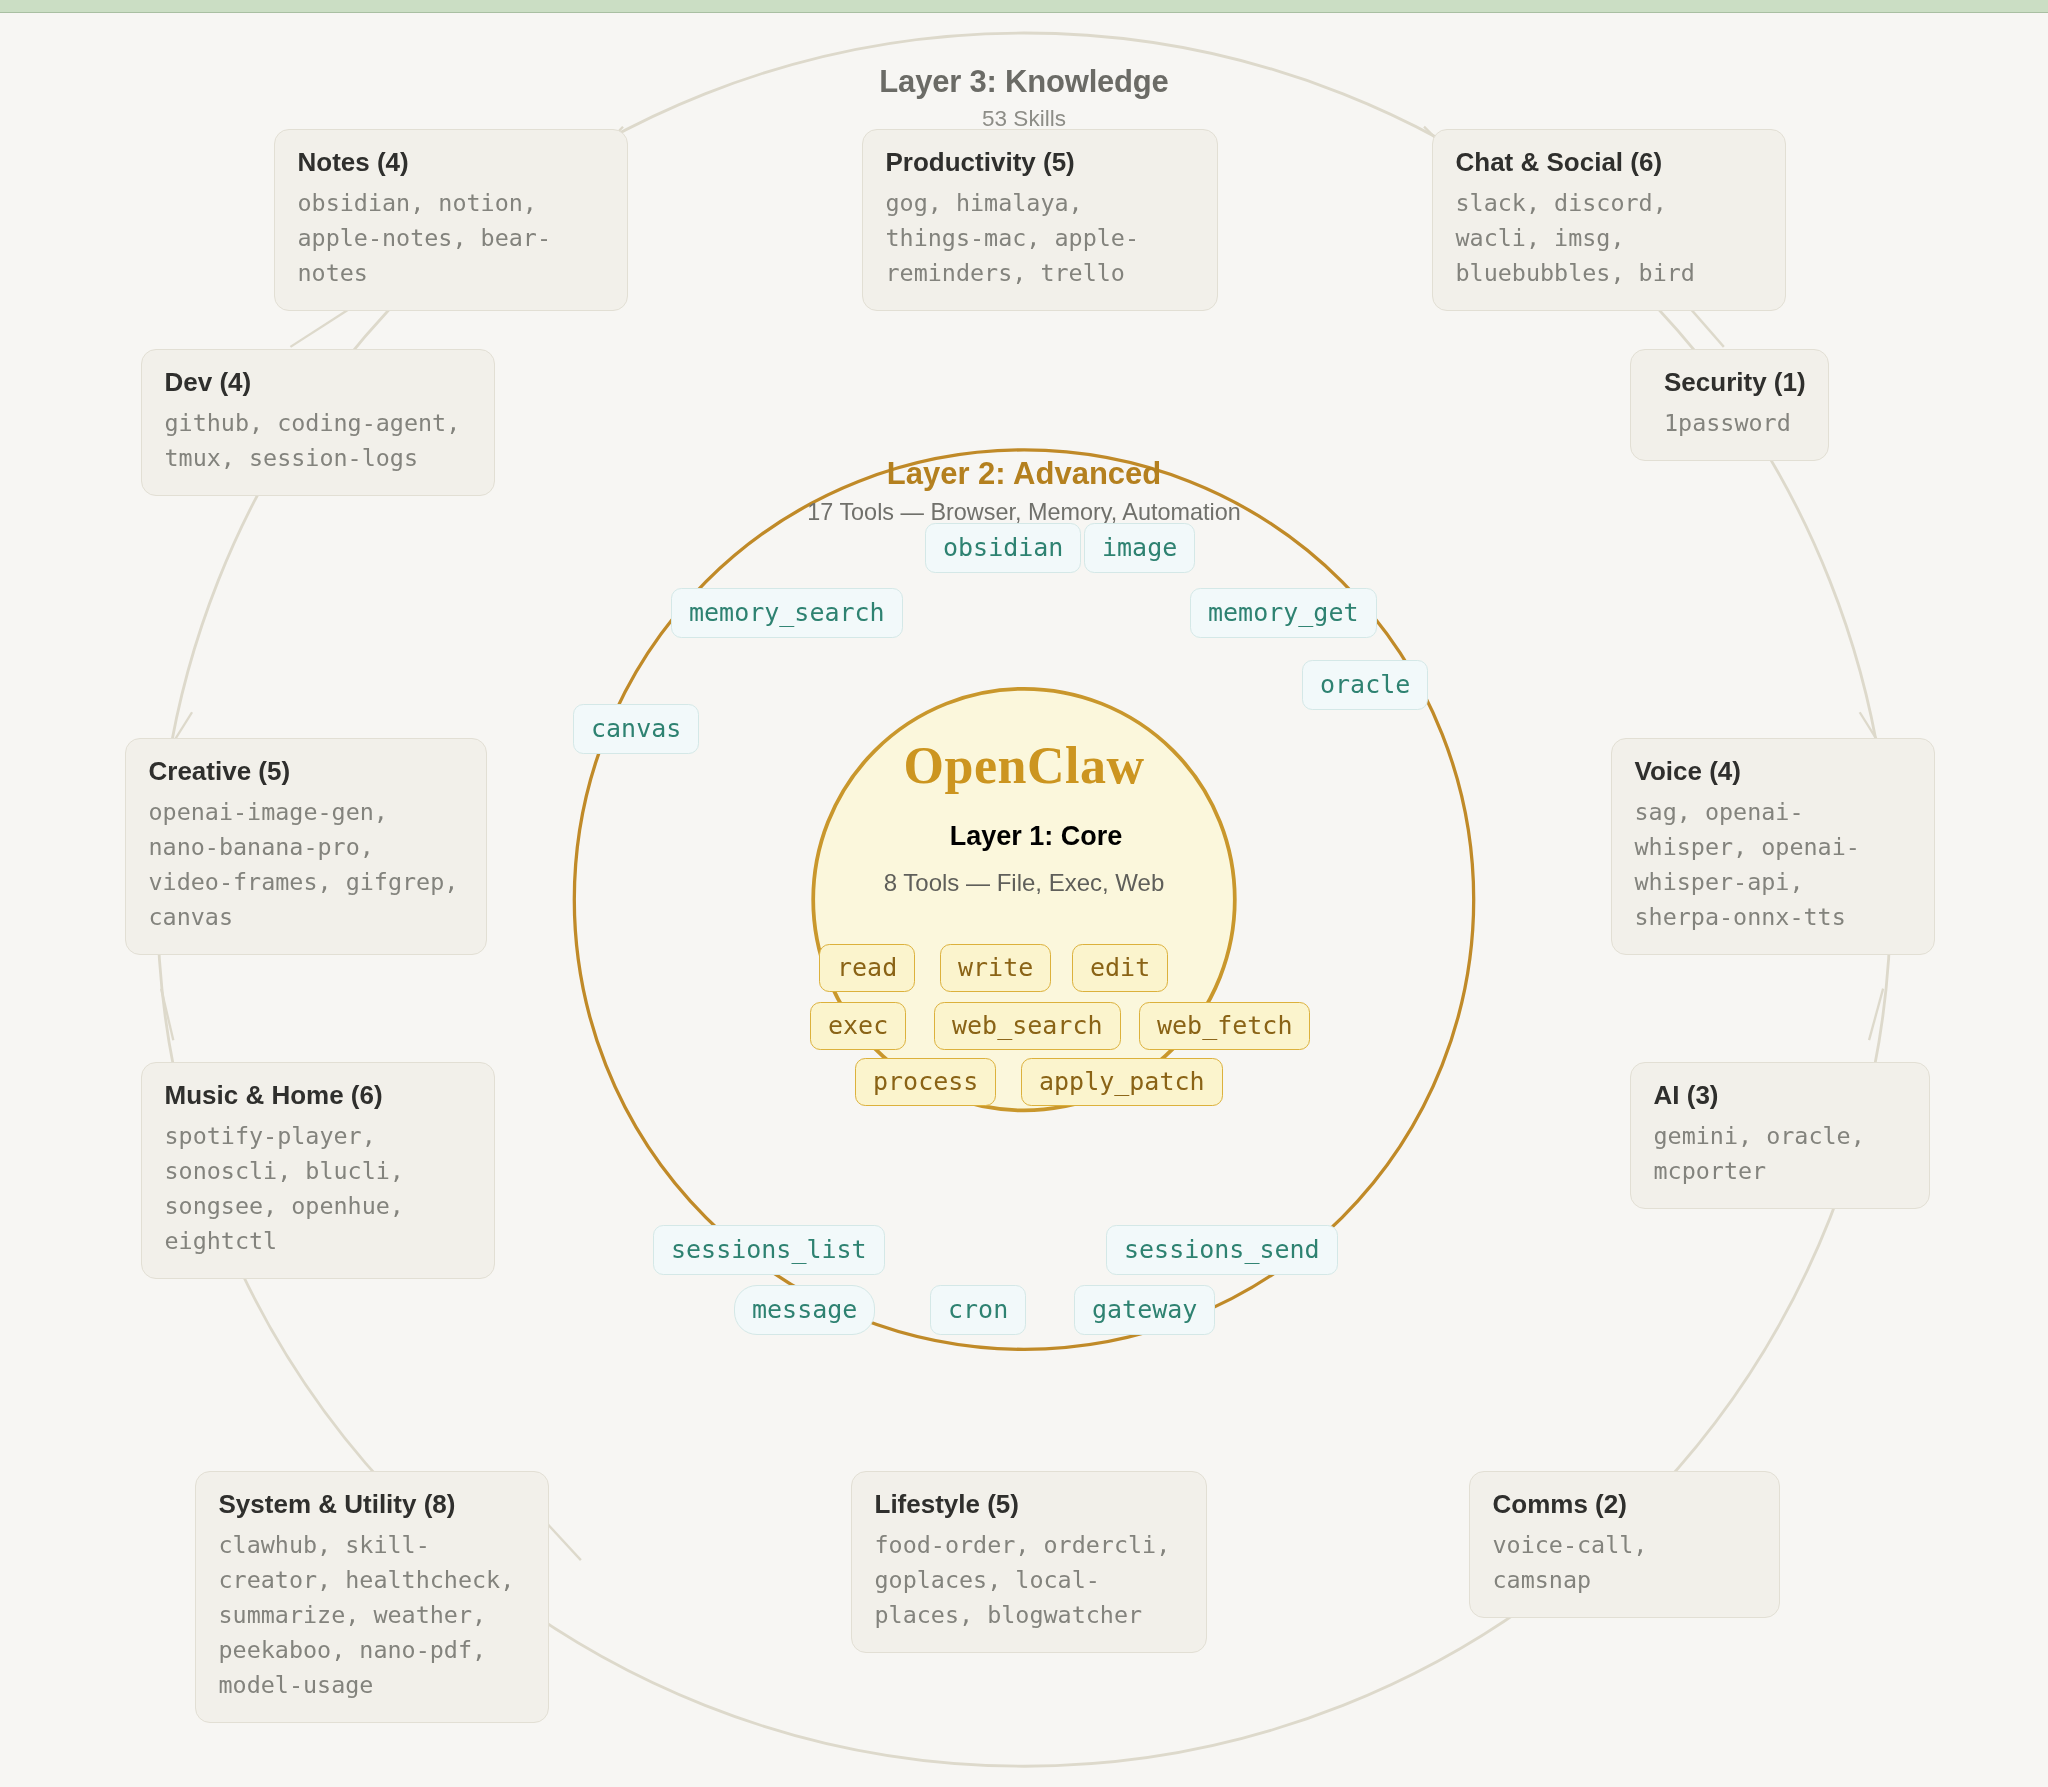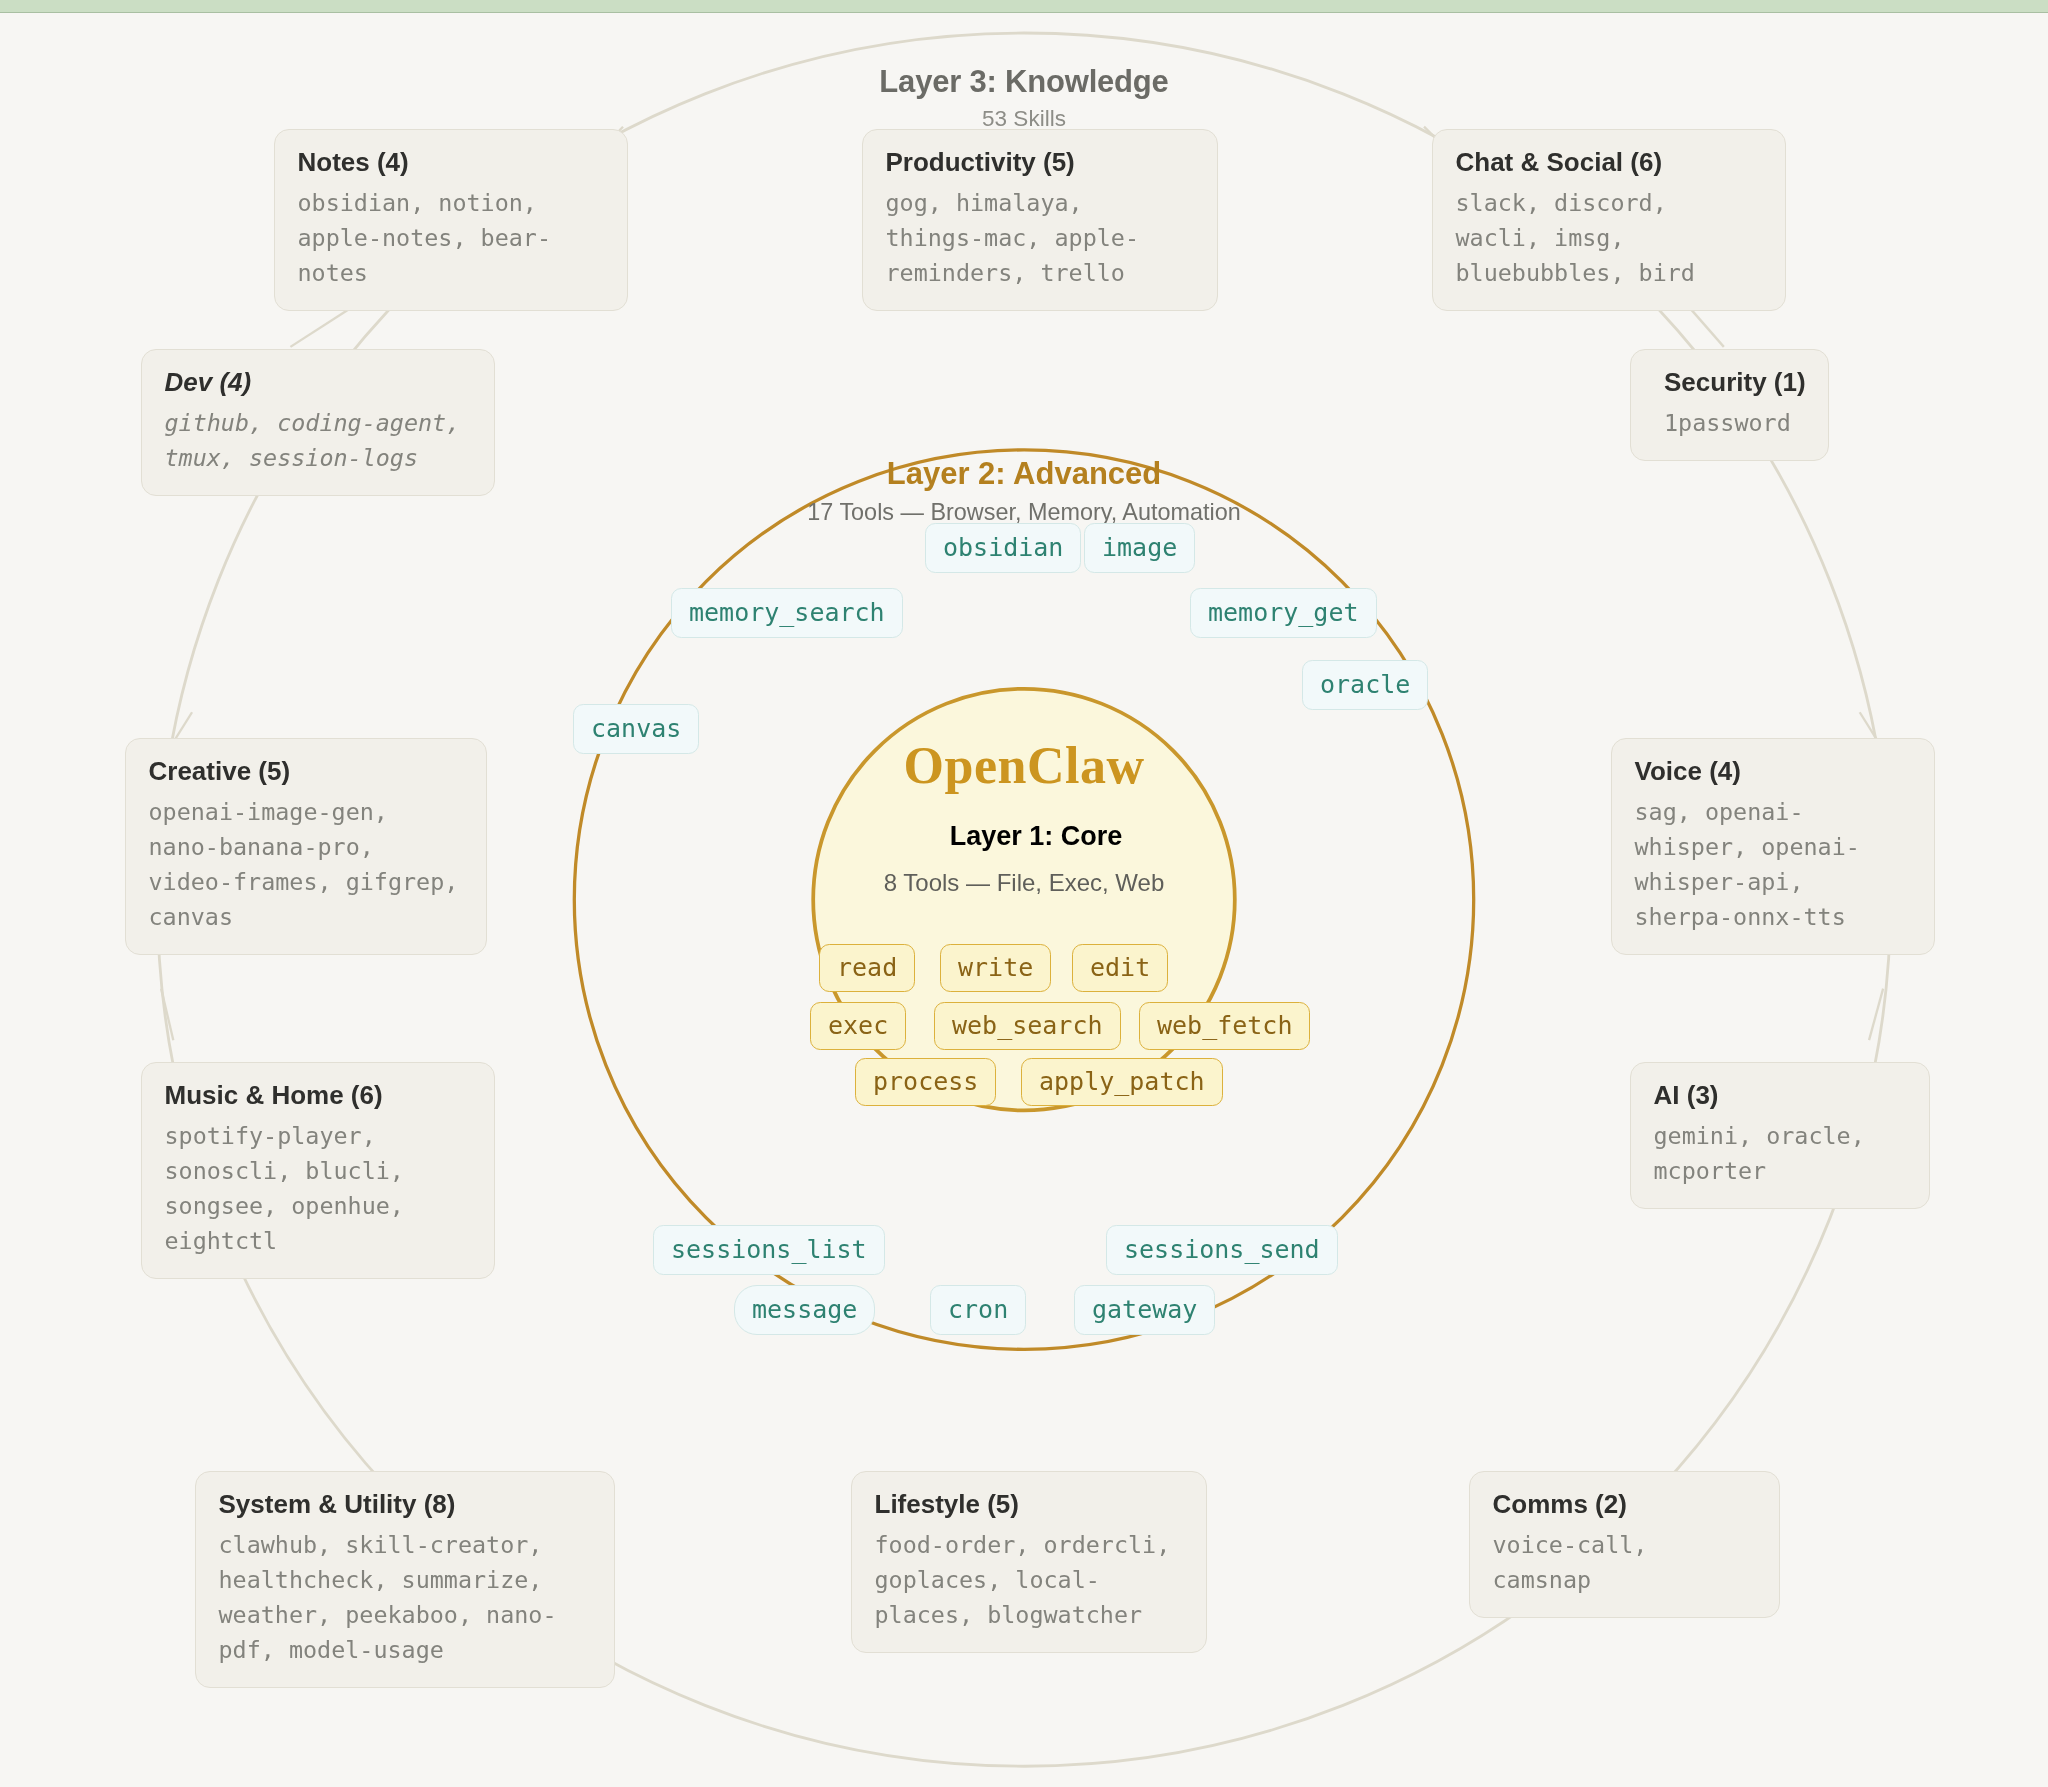--- a/index.html
+++ b/index.html
@@ -197,21 +197,21 @@
   <div class="card" style="left:862px; top:129px; width:356px;">
     <div class="card-title">Productivity (5)</div>
     <div class="card-items">gog, himalaya, things-mac, apple-reminders, trello</div>
   </div>
 
   <div class="card" style="left:1432px; top:129px; width:354px;">
     <div class="card-title">Chat &amp; Social (6)</div>
     <div class="card-items">slack, discord, wacli, imsg, bluebubbles, bird</div>
   </div>
 
-  <div class="card" style="left:141px; top:349px; width:354px;font-style:italic;">
+  <div class="card" style="left:141px; top:349px; width:354px;">
     <div class="card-title">Dev (4)</div>
     <div class="card-items">github, coding-agent, tmux, session-logs</div>
   </div>
 
   <div class="card" style="left:1630px; top:349px; width:199px;padding-left:33px;">
     <div class="card-title">Security (1)</div>
     <div class="card-items">1password</div>
   </div>
 
   <div class="card" style="left:125px; top:738px; width:362px;">
@@ -227,21 +227,21 @@
   <div class="card" style="left:141px; top:1062px; width:354px;">
     <div class="card-title">Music &amp; Home (6)</div>
     <div class="card-items">spotify-player, sonoscli, blucli, songsee, openhue, eightctl</div>
   </div>
 
   <div class="card" style="left:1630px; top:1062px; width:300px;">
     <div class="card-title">AI (3)</div>
     <div class="card-items">gemini, oracle, mcporter</div>
   </div>
 
-  <div class="card" style="left:195px; top:1471px; width:420px;">
+  <div class="card" style="left:195px; top:1471px; width:354px;">
     <div class="card-title">System &amp; Utility (8)</div>
     <div class="card-items">clawhub, skill-creator, healthcheck, summarize, weather, peekaboo, nano-pdf, model-usage</div>
   </div>
 
   <div class="card" style="left:851px; top:1471px; width:356px;">
     <div class="card-title">Lifestyle (5)</div>
     <div class="card-items">food-order, ordercli, goplaces, local-places, blogwatcher</div>
   </div>
 
   <div class="card" style="left:1469px; top:1471px; width:311px;">

